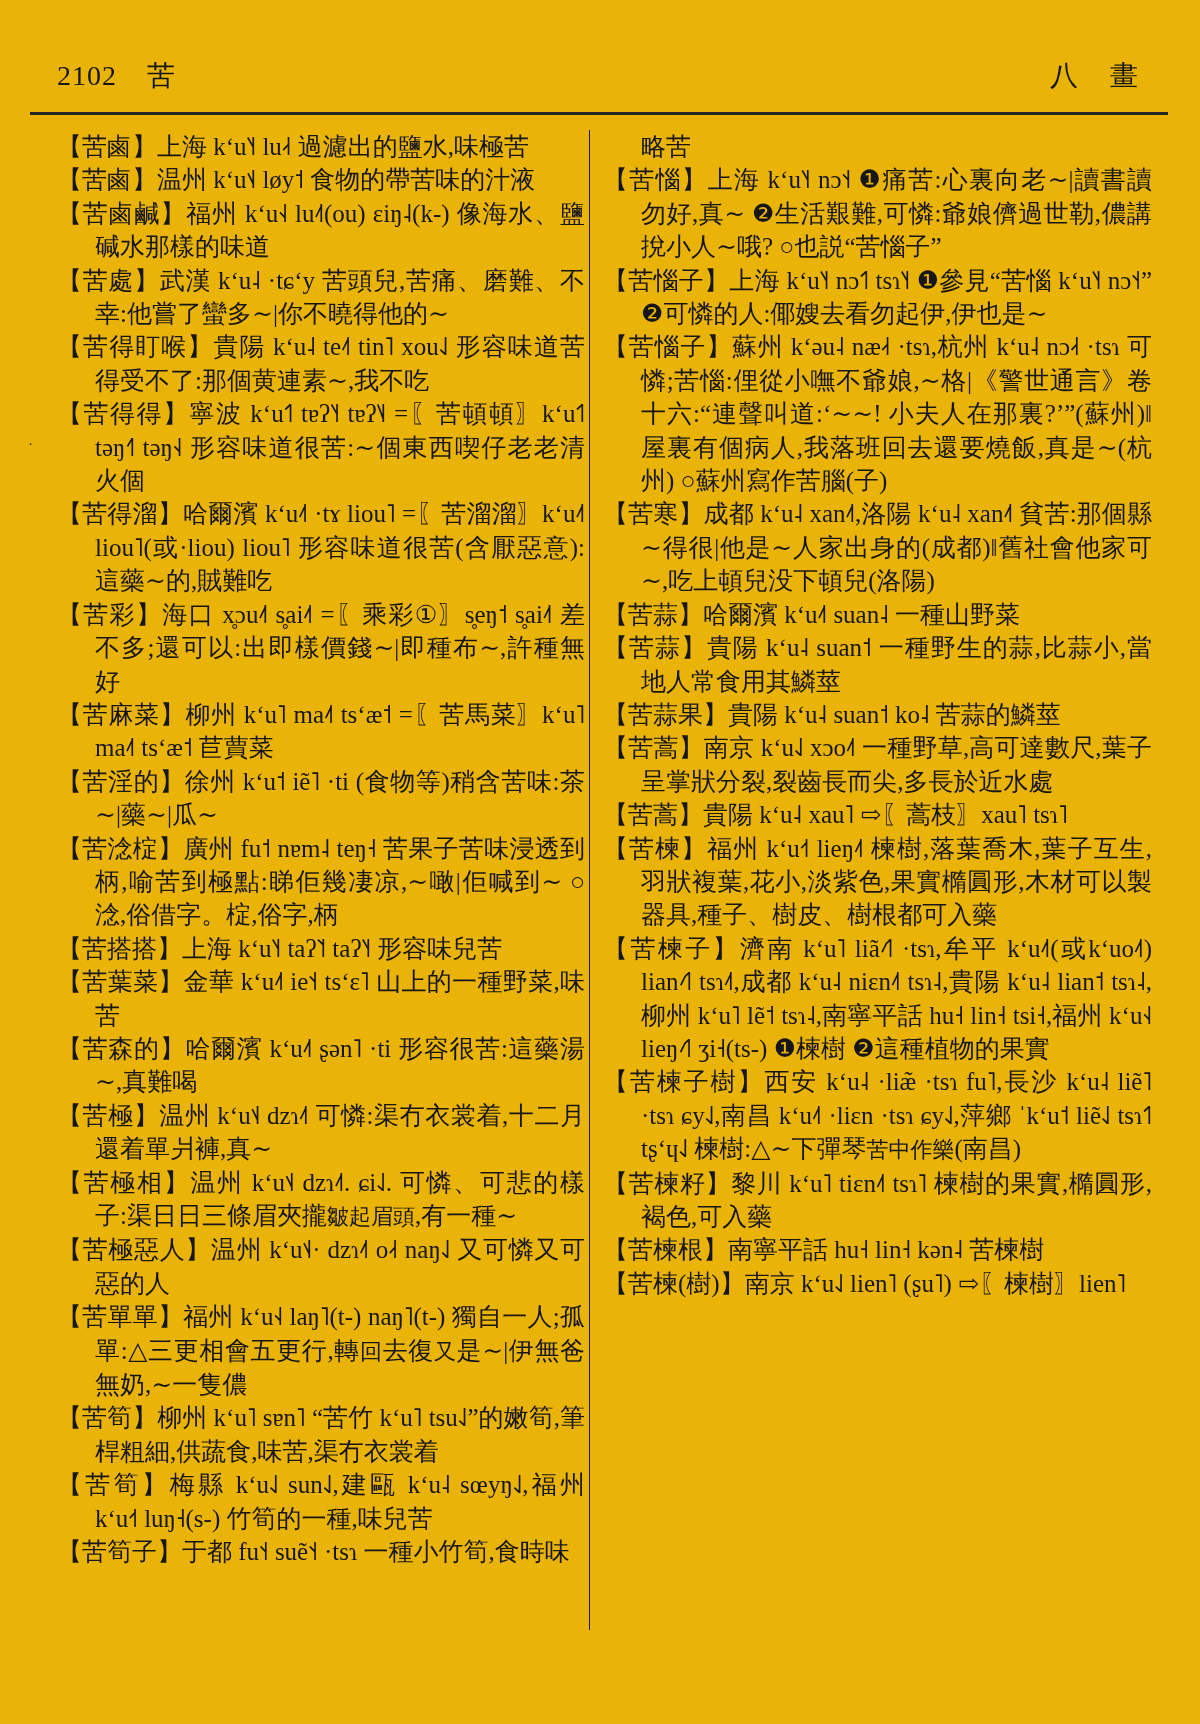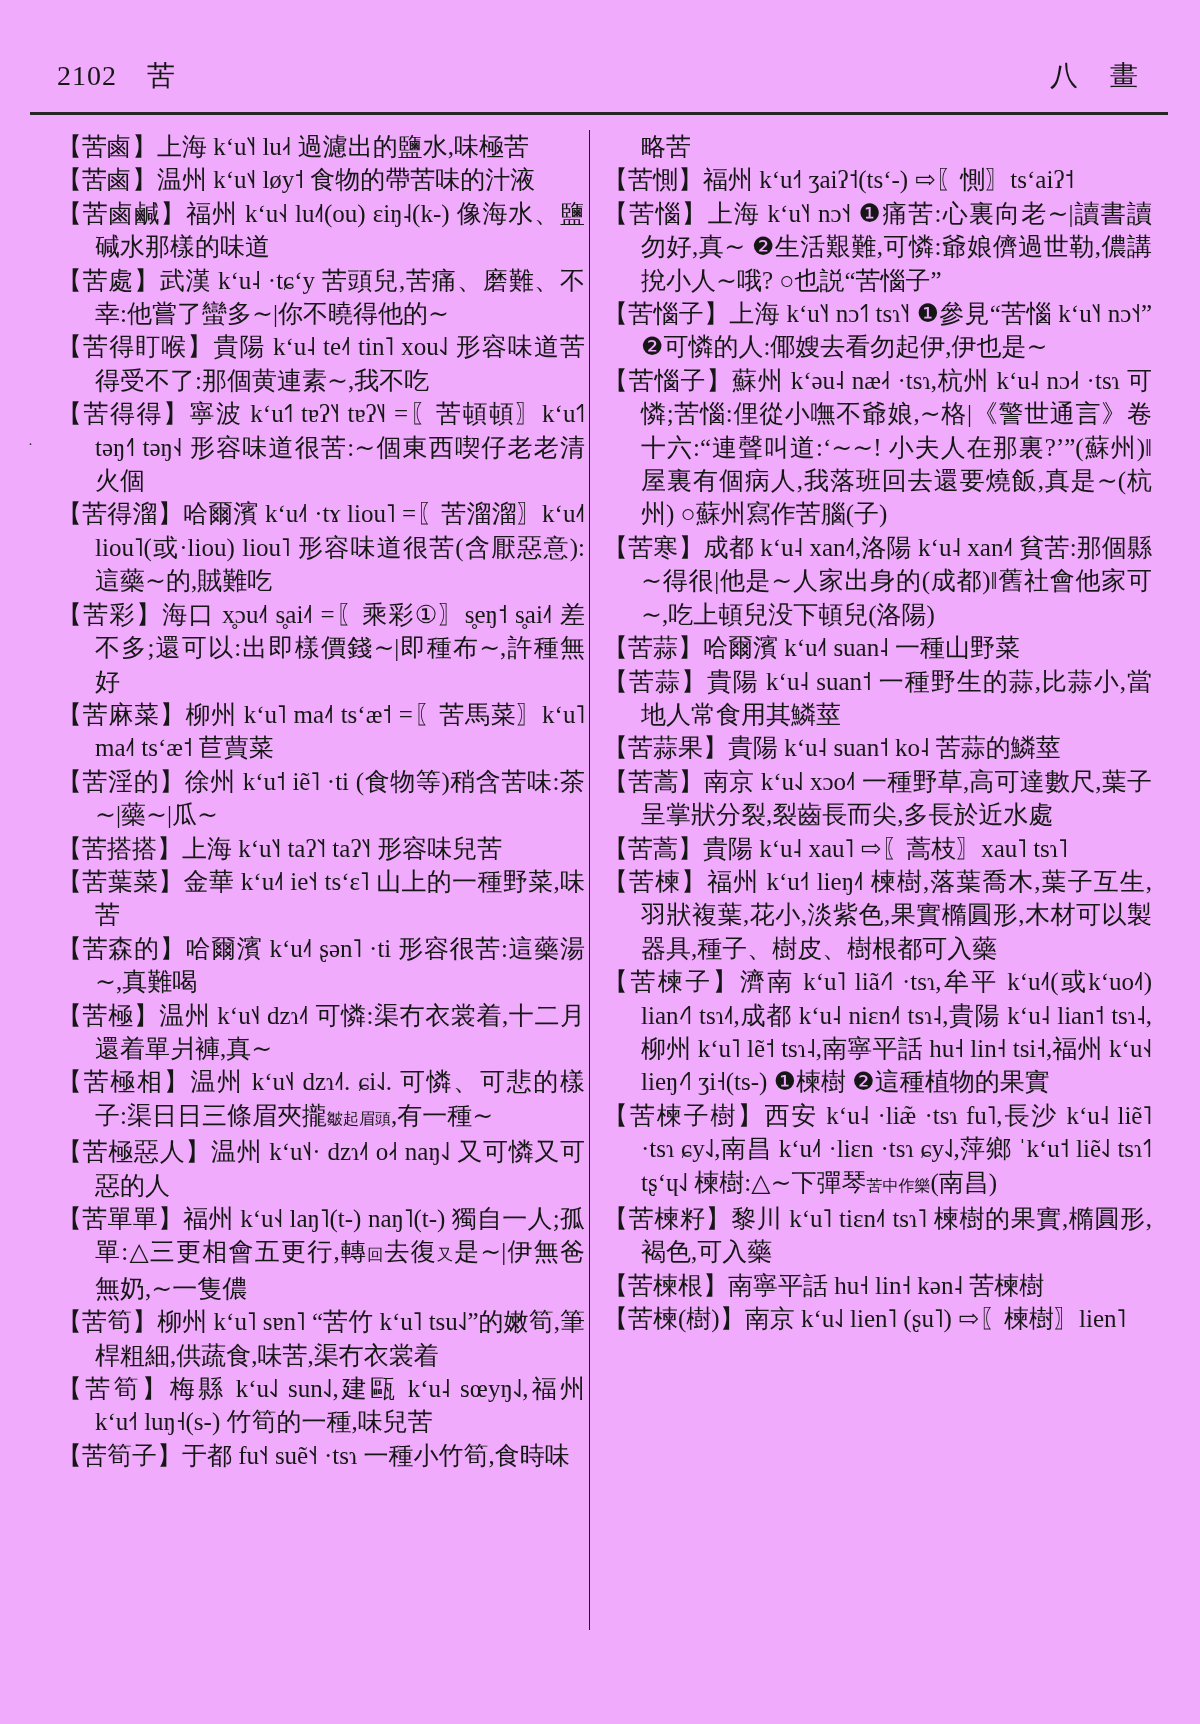--- a/index.html
+++ b/index.html
@@ -1,31 +1,31 @@
 <!DOCTYPE html>
 <html><head>
 <meta charset="utf-8">
 <style>
   html,body{margin:0;padding:0;background:#d8d8d4;}
-  .page{position:relative;width:1200px;height:1724px;margin:0 auto;background:#f0abfc;color:#161616;
+  .page{position:relative;width:1200px;height:1724px;margin:0 auto;background:#eab308;color:#161616;
         font-family:"Liberation Serif","DejaVu Serif","DejaVu Sans",serif;overflow:hidden;}
   .hdr{position:absolute;top:60px;left:57px;right:60px;display:flex;justify-content:space-between;
        font-size:28px;line-height:32px;}
   .hdr .pgnum{letter-spacing:1px;}
   .hdr .hw{margin-left:30px;}
   .hdr .section{letter-spacing:2px;}
   .rule{position:absolute;top:112px;left:30px;right:32px;height:0;border-top:3px solid #262626;}
   .cols{position:absolute;top:130px;left:57px;right:48px;display:flex;align-items:flex-start;}
   .col-l{width:528px;}
   .divider{width:1px;height:1500px;background:#1c1c1c;margin-left:4px;flex:none;}
   .col-r{flex:1;padding-left:13px;min-width:0;}
   p.entry{margin:0;font-size:25px;line-height:33.4px;text-align:justify;
           padding-left:38px;text-indent:-38px;word-break:break-word;}
   p.entry.cont{text-indent:0;}
-  .sm{font-size:16px;margin-top:32px;}
+  .sm{font-size:22px;margin-top:32px;}
   .mark{position:absolute;left:28px;top:436px;font-size:15px;color:#333;}
 </style>
 </head>
 <body>
 
 <div class="page">
   <div class="hdr">
     <div>
       <span class="pgnum">2102</span><span class="hw">苦</span>
     </div>
@@ -38,35 +38,35 @@
         <p class="entry"><span>【苦鹵】上海 kʻu˥˧ lu˨˧ 過濾出的鹽水,味極苦</span></p>
         <p class="entry"><span>【苦鹵】温州 kʻu˦˨ løy˦ 食物的帶苦味的汁液</span></p>
         <p class="entry"><span>【苦鹵鹹】福州 kʻu˧˨ lu˨˦(ou) ɛiŋ˨(k-) 像海水、鹽碱水那樣的味道</span></p>
         <p class="entry"><span>【苦處】武漢 kʻu˨ ·tɕʻy 苦頭兒,苦痛、磨難、不幸:他嘗了蠻多∼|你不曉得他的∼</span></p>
         <p class="entry"><span>【苦得盯喉】貴陽 kʻu˨ te˨˦ tin˥ xou˨˩ 形容味道苦得受不了:那個黄連素∼,我不吃</span></p>
         <p class="entry"><span>【苦得得】寧波 kʻu˦˥ tɐʔ˥˧ tɐʔ˥˨ =〖苦頓頓〗kʻu˦˥ təŋ˧˥ təŋ˧˨ 形容味道很苦:∼個東西喫仔老老清火個</span></p>
         <p class="entry"><span>【苦得溜】哈爾濱 kʻu˨˦ ·tɤ liou˥ =〖苦溜溜〗kʻu˨˦ liou˥(或·liou) liou˥ 形容味道很苦(含厭惡意):這藥∼的,賊難吃</span></p>
         <p class="entry"><span>【苦彩】海口 x̥ɔu˨˦ s̥ai˨˦ =〖乘彩①〗s̥eŋ˦ s̥ai˨˦ 差不多;還可以:出即樣價錢∼|即種布∼,許種無好</span></p>
         <p class="entry"><span>【苦麻菜】柳州 kʻu˥ ma˨˦ tsʻæ˦ =〖苦馬菜〗kʻu˥ ma˨˦ tsʻæ˦ 苣蕒菜</span></p>
         <p class="entry"><span>【苦淫的】徐州 kʻu˦ iẽ˥ ·ti (食物等)稍含苦味:茶∼|藥∼|瓜∼</span></p>
+        <p class="entry"><span>【苦淰椗】廣州 fu˦ nɐm˨ teŋ˧ 苦果子苦味浸透到柄,喻苦到極點:睇佢幾凄凉,∼噉|佢喊到∼ ○淰,俗借字。椗,俗字,柄</span></p>
         <p class="entry"><span>【苦搭搭】上海 kʻu˥˧ taʔ˥˦ taʔ˥˧ 形容味兒苦</span></p>
         <p class="entry"><span>【苦葉菜】金華 kʻu˨˦ ie˦˧ tsʻɛ˥ 山上的一種野菜,味苦</span></p>
         <p class="entry"><span>【苦森的】哈爾濱 kʻu˨˦ ʂən˥ ·ti 形容很苦:這藥湯∼,真難喝</span></p>
         <p class="entry"><span>【苦極】温州 kʻu˦˨ dzɿ˨˦ 可憐:渠冇衣裳着,十二月還着單爿褲,真∼</span></p>
         <p class="entry"><span>【苦極相】温州 kʻu˦˨ dzɿ˨˦. ɕi˨˩. 可憐、可悲的樣子:渠日日三條眉夾攏</span><span class="sm">皺起眉頭</span><span>,有一種∼</span></p>
         <p class="entry"><span>【苦極惡人】温州 kʻu˦˨· dzɿ˨˦ o˨˧ naŋ˨˩ 又可憐又可惡的人</span></p>
         <p class="entry"><span>【苦單單】福州 kʻu˧˨ laŋ˥(t-) naŋ˥(t-) 獨自一人;孤單:△三更相會五更行,轉</span><span class="sm">回</span><span>去復</span><span class="sm">又</span><span>是∼|伊無爸無奶,∼一隻儂</span></p>
         <p class="entry"><span>【苦筍】柳州 kʻu˥ sɐn˥ “苦竹 kʻu˥ tsu˨˩”的嫩筍,筆桿粗細,供蔬食,味苦,渠冇衣裳着</span></p>
         <p class="entry"><span>【苦筍】梅縣 kʻu˨˩ sun˨˩,建甌 kʻu˨ sœyŋ˨˩,福州 kʻu˧˦ luŋ˧(s-) 竹筍的一種,味兒苦</span></p>
         <p class="entry"><span>【苦筍子】于都 fu˦˧ suẽ˦˧ ·tsɿ 一種小竹筍,食時味</span></p>
       </div>
     <div class="divider"></div>
     <div class="col-r">
         <p class="entry cont"><span>略苦</span></p>
-        <p class="entry"><span>【苦惻】福州 kʻu˧˦ ʒaiʔ˦(tsʻ-) ⇨〖惻〗tsʻaiʔ˦</span></p>
         <p class="entry"><span>【苦惱】上海 kʻu˥˧ nɔ˦˧ ❶痛苦:心裏向老∼|讀書讀勿好,真∼ ❷生活艱難,可憐:爺娘儕過世勒,儂講挩小人∼哦? ○也説“苦惱子”</span></p>
         <p class="entry"><span>【苦惱子】上海 kʻu˥˧ nɔ˦˥ tsɿ˥˧ ❶參見“苦惱 kʻu˥˧ nɔ˦˧” ❷可憐的人:倻嫂去看勿起伊,伊也是∼</span></p>
         <p class="entry"><span>【苦惱子】蘇州 kʻəu˨ næ˨˧ ·tsɿ,杭州 kʻu˨ nɔ˨˧ ·tsɿ 可憐;苦惱:俚從小嘸不爺娘,∼格|《警世通言》卷十六:“連聲叫道:‘∼∼! 小夫人在那裏?’”(蘇州)‖屋裏有個病人,我落班回去還要燒飯,真是∼(杭州) ○蘇州寫作苦腦(子)</span></p>
         <p class="entry"><span>【苦寒】成都 kʻu˨ xan˨˦,洛陽 kʻu˨ xan˨˦ 貧苦:那個縣∼得很|他是∼人家出身的(成都)‖舊社會他家可∼,吃上頓兒没下頓兒(洛陽)</span></p>
         <p class="entry"><span>【苦蒜】哈爾濱 kʻu˨˦ suan˨ 一種山野菜</span></p>
         <p class="entry"><span>【苦蒜】貴陽 kʻu˨ suan˦ 一種野生的蒜,比蒜小,當地人常食用其鱗莖</span></p>
         <p class="entry"><span>【苦蒜果】貴陽 kʻu˨ suan˦ ko˨ 苦蒜的鱗莖</span></p>
         <p class="entry"><span>【苦蒿】南京 kʻu˨˩ xɔo˨˦ 一種野草,高可達數尺,葉子呈掌狀分裂,裂齒長而尖,多長於近水處</span></p>
         <p class="entry"><span>【苦蒿】貴陽 kʻu˨ xau˥ ⇨〖蒿枝〗xau˥ tsɿ˥</span></p>
         <p class="entry"><span>【苦楝】福州 kʻu˧˦ lieŋ˨˦ 楝樹,落葉喬木,葉子互生,羽狀複葉,花小,淡紫色,果實橢圓形,木材可以製器具,種子、樹皮、樹根都可入藥</span></p>

